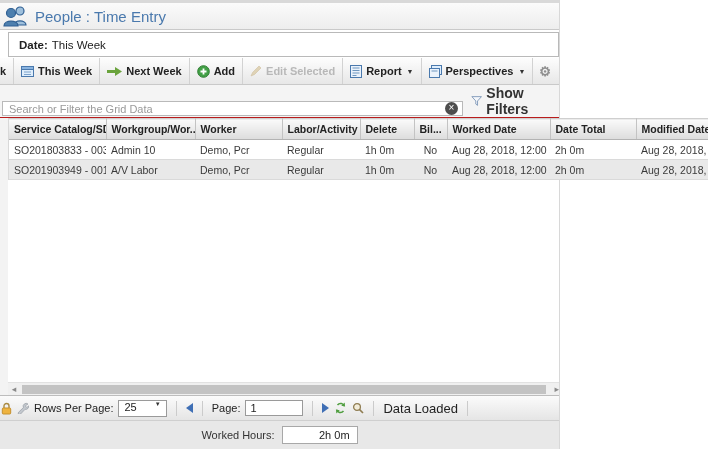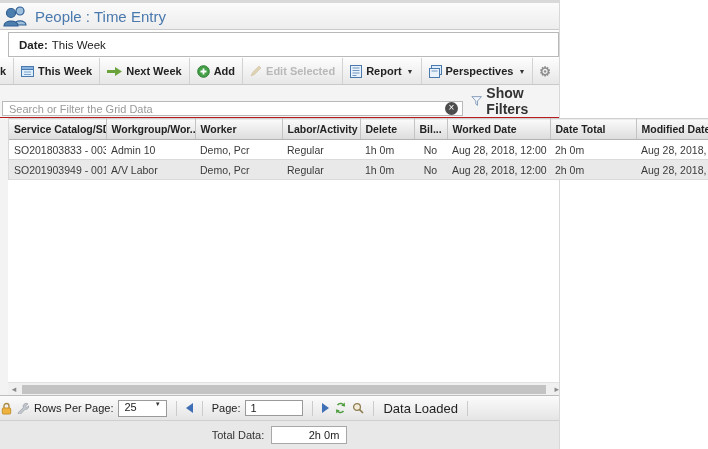--- a/index.html
+++ b/index.html
@@ -259,17 +259,17 @@
         <circle cx="5" cy="5" r="3.4" fill="#f2ecd9" stroke="#8f7d52" stroke-width="1.3"></circle>
         <path d="M7.6 7.6 L11 11" stroke="#8f7d52" stroke-width="1.6"></path>
       </svg>
     </span>
     <div class="psep"></div>
     <span class="pstatus">Data Loaded</span>
     <div class="psep"></div>
   </div>
 
   <div class="footer">
-    <span>Total Data:</span>
+    <span>Worked Hours:</span>
     <div class="totalbox">2h 0m</div>
   </div>
 
 </div>
 
 </body></html>

